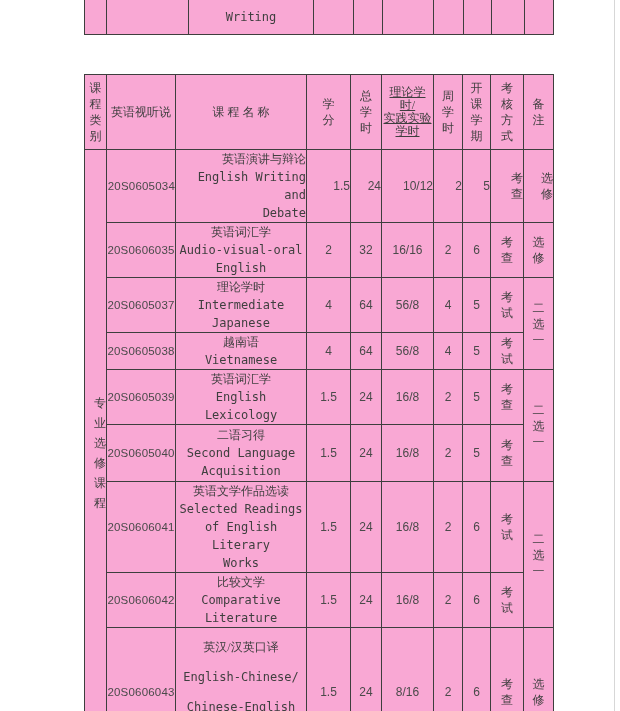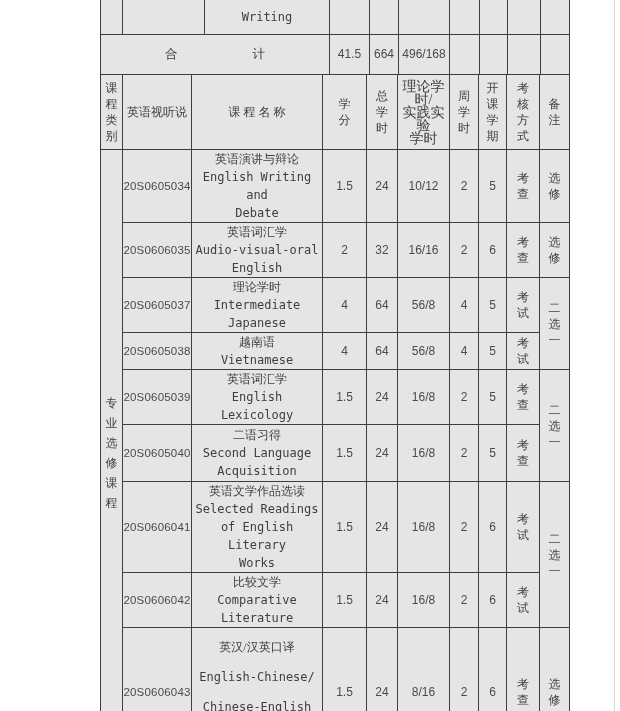--- a/index.html
+++ b/index.html
@@ -6,45 +6,45 @@
   html,body { background:#ffffff; }
   #page {
     position:relative; width:620px; height:711px; background:#ffffff;
     font-family:"Liberation Serif","DejaVu Serif",serif; color:#3f3f3f;
     overflow:hidden;
   }
   #page-edge {
     position:absolute; left:614px; top:0; width:1px; height:711px;
     background:#d7d7d7;
   }
-  table { border-collapse:collapse; table-layout:fixed; position:absolute; background:#e5e5e5;margin-left:16px; }
+  table { border-collapse:collapse; table-layout:fixed; position:absolute; background:#f9a8d4; }
   td {
     border:1px solid #3e3e3e; text-align:center; vertical-align:middle;
     padding:0; font-size:12px; overflow:hidden;
   }
   
   #t1 { left:84px; top:0; width:469px; }
   #t1 tr.rowA td { border-top:none; height:34px; }
   #t1 tr.rowB td { height:40px; }
   
   #t2 { left:84px; top:74px; width:469px; }
   #t2 tr.hdr td { height:75px; }
-  #t2 tr.r1 td { height:54px; }
+  #t2 tr.r1 td { height:54px;text-align:right; }
   #t2 tr.r2 td { height:55px; }
   #t2 tr.r3 td { height:55px; }
   #t2 tr.r4 td { height:37px; }
   #t2 tr.r5 td { height:35px; }
   #t2 tr.r6 td { height:57px; }
   #t2 tr.r7 td { height:73px; }
   #t2 tr.r8 td { height:55px; }
   #t2 tr.r9 td { height:128px; }
 
   .v  { white-space:pre-line; line-height:16px; }
   .cat { white-space:pre-line; line-height:20px; }
-  .theory-h { font-size:14px; line-height:13px; white-space:pre-line; }
+  .theory-h { font-size:12px; line-height:13px; white-space:pre-line;text-decoration:underline; }
   .num, .code {
     font-family:"Liberation Sans","DejaVu Sans",sans-serif;
     color:#4a4a4a; font-size:12px;
   }
   .code { font-size:11.5px; letter-spacing:0.2px; }
   .mono { font-family:"DejaVu Sans Mono","Liberation Mono",monospace; font-size:12px; }
   .name-cell span { display:block; }
   .name-cell { line-height:18px; }
   .name-cell .en { font-family:"DejaVu Sans Mono","Liberation Mono",monospace; white-space:pre-line; }
   .name-wide { line-height:30px !important; }
@@ -71,30 +71,20 @@
       <col style="width:29px">
     </colgroup>
     <tbody>
         <tr class="rowA">
       <td></td>
       <td></td>
       <td class="mono">Writing</td>
       <td></td>
       <td></td>
       <td></td>
-      <td></td>
-      <td></td>
-      <td></td>
-      <td></td>
-    </tr>
-    <tr class="rowB">
-      <td colspan="3" class="total-label">合　　　　　　计</td>
-      <td class="num">41.5</td>
-      <td class="num">664</td>
-      <td class="num">496/168</td>
       <td></td>
       <td></td>
       <td></td>
       <td></td>
     </tr>
   </tbody>
     </table>
 
   <table id="t2">
     <colgroup>

